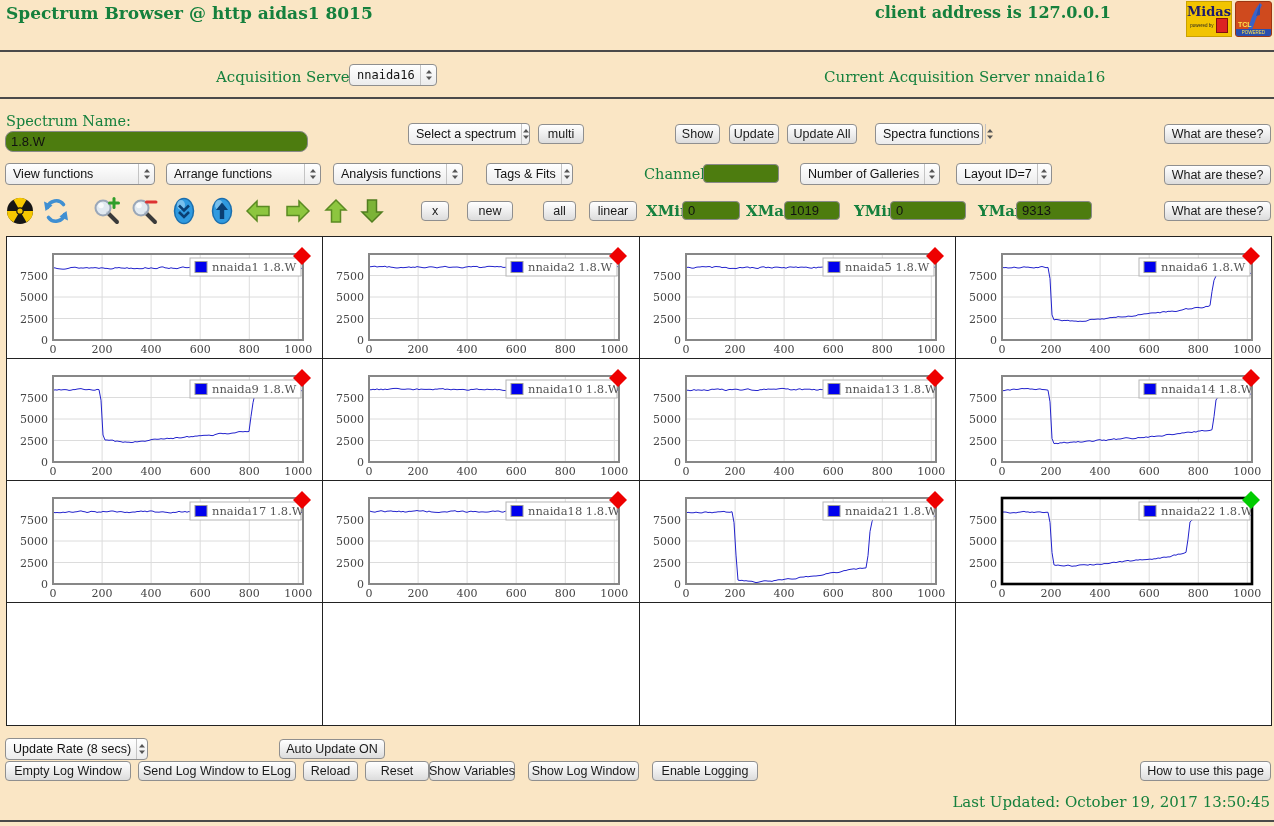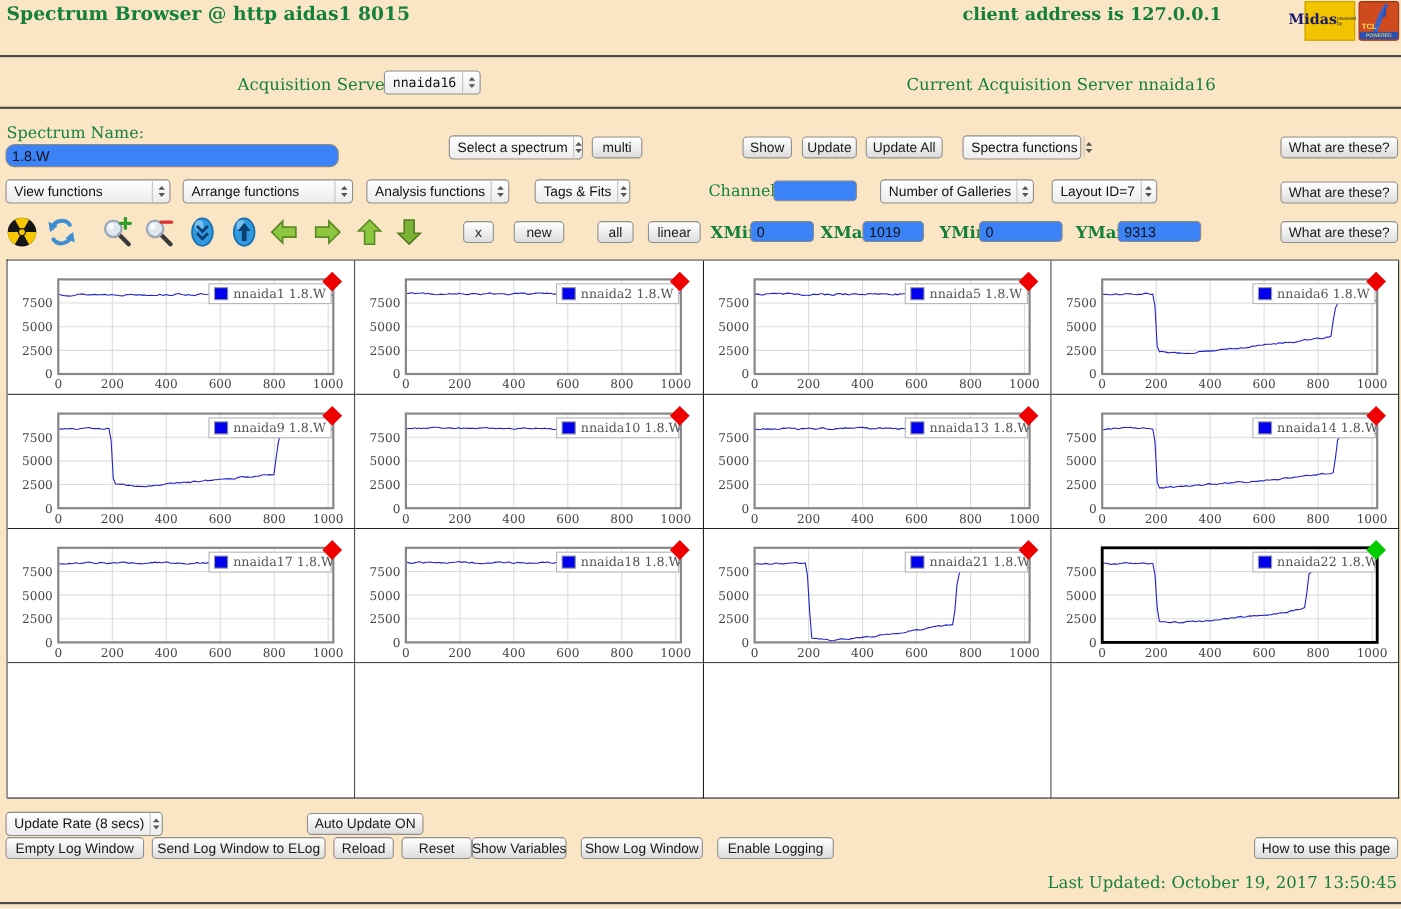--- a/index.html
+++ b/index.html
@@ -18,36 +18,36 @@
   }
   .sel{
     position:absolute;display:inline-flex;align-items:stretch;height:22px;
     background:linear-gradient(#ffffff,#ececec);
     border:1px solid #8f8f8f;border-radius:4px;box-sizing:border-box;
     font:12.5px "Liberation Sans",sans-serif;color:#111;cursor:pointer;
   }
   .sel-label{display:flex;align-items:center;padding:0 5px 0 7px;white-space:nowrap;flex:1}
   .sel-arrows{width:15px;display:flex;align-items:center;justify-content:center;border-left:1px solid #c4c4c4}
   .txt{
-    position:absolute;background:#3b82f6;border:1px solid #898989;border-radius:4px;
+    position:absolute;background:#4d7c0f;border:1px solid #898989;border-radius:4px;
     font:13px "Liberation Sans",sans-serif;color:#111;padding:0 5px;box-sizing:border-box;height:20px;outline:none;
   }
   .ticon{position:absolute;width:28px;height:28px;display:block;cursor:pointer}
   .grid{
     position:absolute;left:6px;top:236px;width:1266px;box-sizing:border-box;
     display:grid;grid-template-columns:repeat(4,1fr);grid-template-rows:122px 122px 122px 123px;
     border-top:1px solid #222;border-left:1px solid #222;background:#fff;
   }
   .cell{border-right:1px solid #222;border-bottom:1px solid #222;background:#fff;position:relative;overflow:hidden}
   .cell svg{display:block}
   .tick{font:11px "DejaVu Serif",serif;fill:#454545}
   .legend-text{font:11.5px "DejaVu Serif",serif;fill:#555}
   .logo-midas{
     position:absolute;left:1186px;top:1px;width:46px;height:36px;background:#f2c400;
-    display:flex;flex-direction:row;align-items:center;justify-content:center;border:1px solid #caa100;box-sizing:border-box;
+    display:flex;flex-direction:column;align-items:center;justify-content:center;border:1px solid #caa100;box-sizing:border-box;
   }
   .logo-midas .mtxt{font:bold 13px "DejaVu Serif",serif;color:#1a1a6e;line-height:12px}
   .logo-midas .msub{font:4.5px "Liberation Sans",sans-serif;color:#222;display:flex;align-items:center;gap:2px}
   .logo-midas .msub .fig{display:inline-block;width:10px;height:13px;background:#d22;border:1px solid #801010}
   .logo-tcl{
     position:absolute;left:1235px;top:1px;width:37px;height:36px;background:#cf4a1e;
     border-radius:3px;overflow:hidden;border:1px solid #9c3512;box-sizing:border-box;
   }
   .logo-tcl .ttxt{position:absolute;left:2px;bottom:8px;font:bold 7px "Liberation Sans",sans-serif;color:#ffe34d}
   .logo-tcl .tsub{position:absolute;left:0;right:0;bottom:0;background:#2a4fae;color:#ffe34d;font:4.5px "Liberation Sans",sans-serif;text-align:center;line-height:7px}

